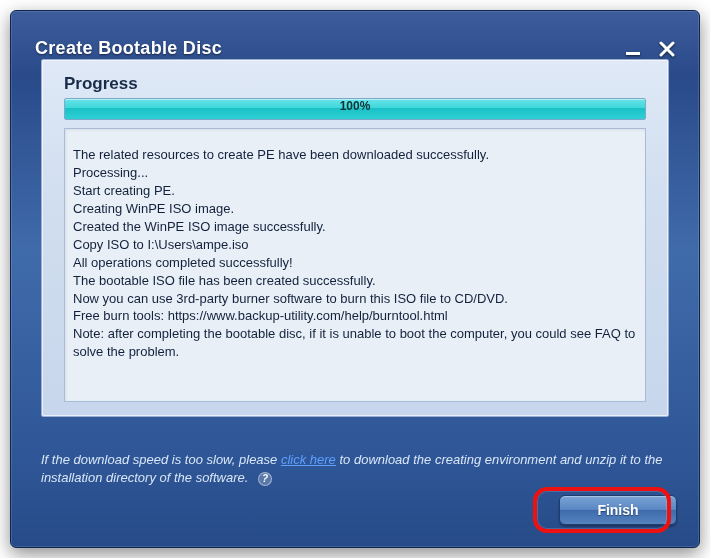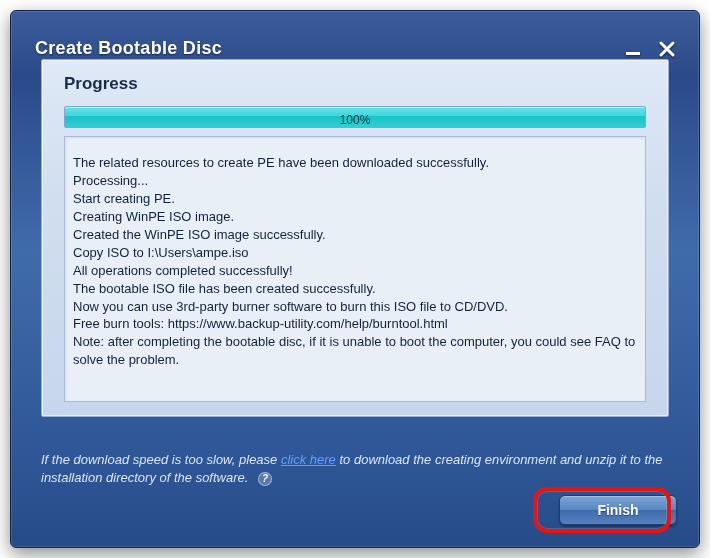--- a/index.html
+++ b/index.html
@@ -30,29 +30,29 @@
     .panel {
       margin: 0 30px 20px 30px; flex:1;
       background: linear-gradient(180deg,#dfe9f7,#d1deef 40%,#c7d6ec 100%);
       border:1px solid #98aed2; border-radius:2px;
       box-shadow: inset 0 0 0 1px rgba(255,255,255,.6);
       padding: 14px 22px 14px 22px;
       display:flex; flex-direction:column;
       color:#0b1a33;
     }
 
-    .heading { font-size:17px; font-weight:700; color:#1a2b4a; margin-bottom:12px; }
+    .heading { font-size:17px; font-weight:700; color:#1a2b4a; margin-bottom:4px; }
 
     .progressbar {
       height:22px;
       background: linear-gradient(180deg,#66e3e7,#3fd7db 45%,#19c1c6 46%,#2ed0d5);
       border:1px solid #7ea8c9;
       border-radius:2px;
-      display:flex; align-items:flex-end; justify-content:center;
-      color:#073336; font-size:12px; font-weight:400;
+      display:flex; align-items:flex-start; justify-content:center;
+      color:#073336; font-size:12px; font-weight:700;
       margin-bottom:8px;
       box-shadow: inset 0 1px 0 rgba(255,255,255,.5);
     }
 
     .logbox {
       flex:1; min-height:0;
       background:#e9eff6;
       border:1px solid #a8bcd8;
       box-shadow: inset 1px 1px 3px rgba(0,0,0,.08);
       padding:17px 8px;

